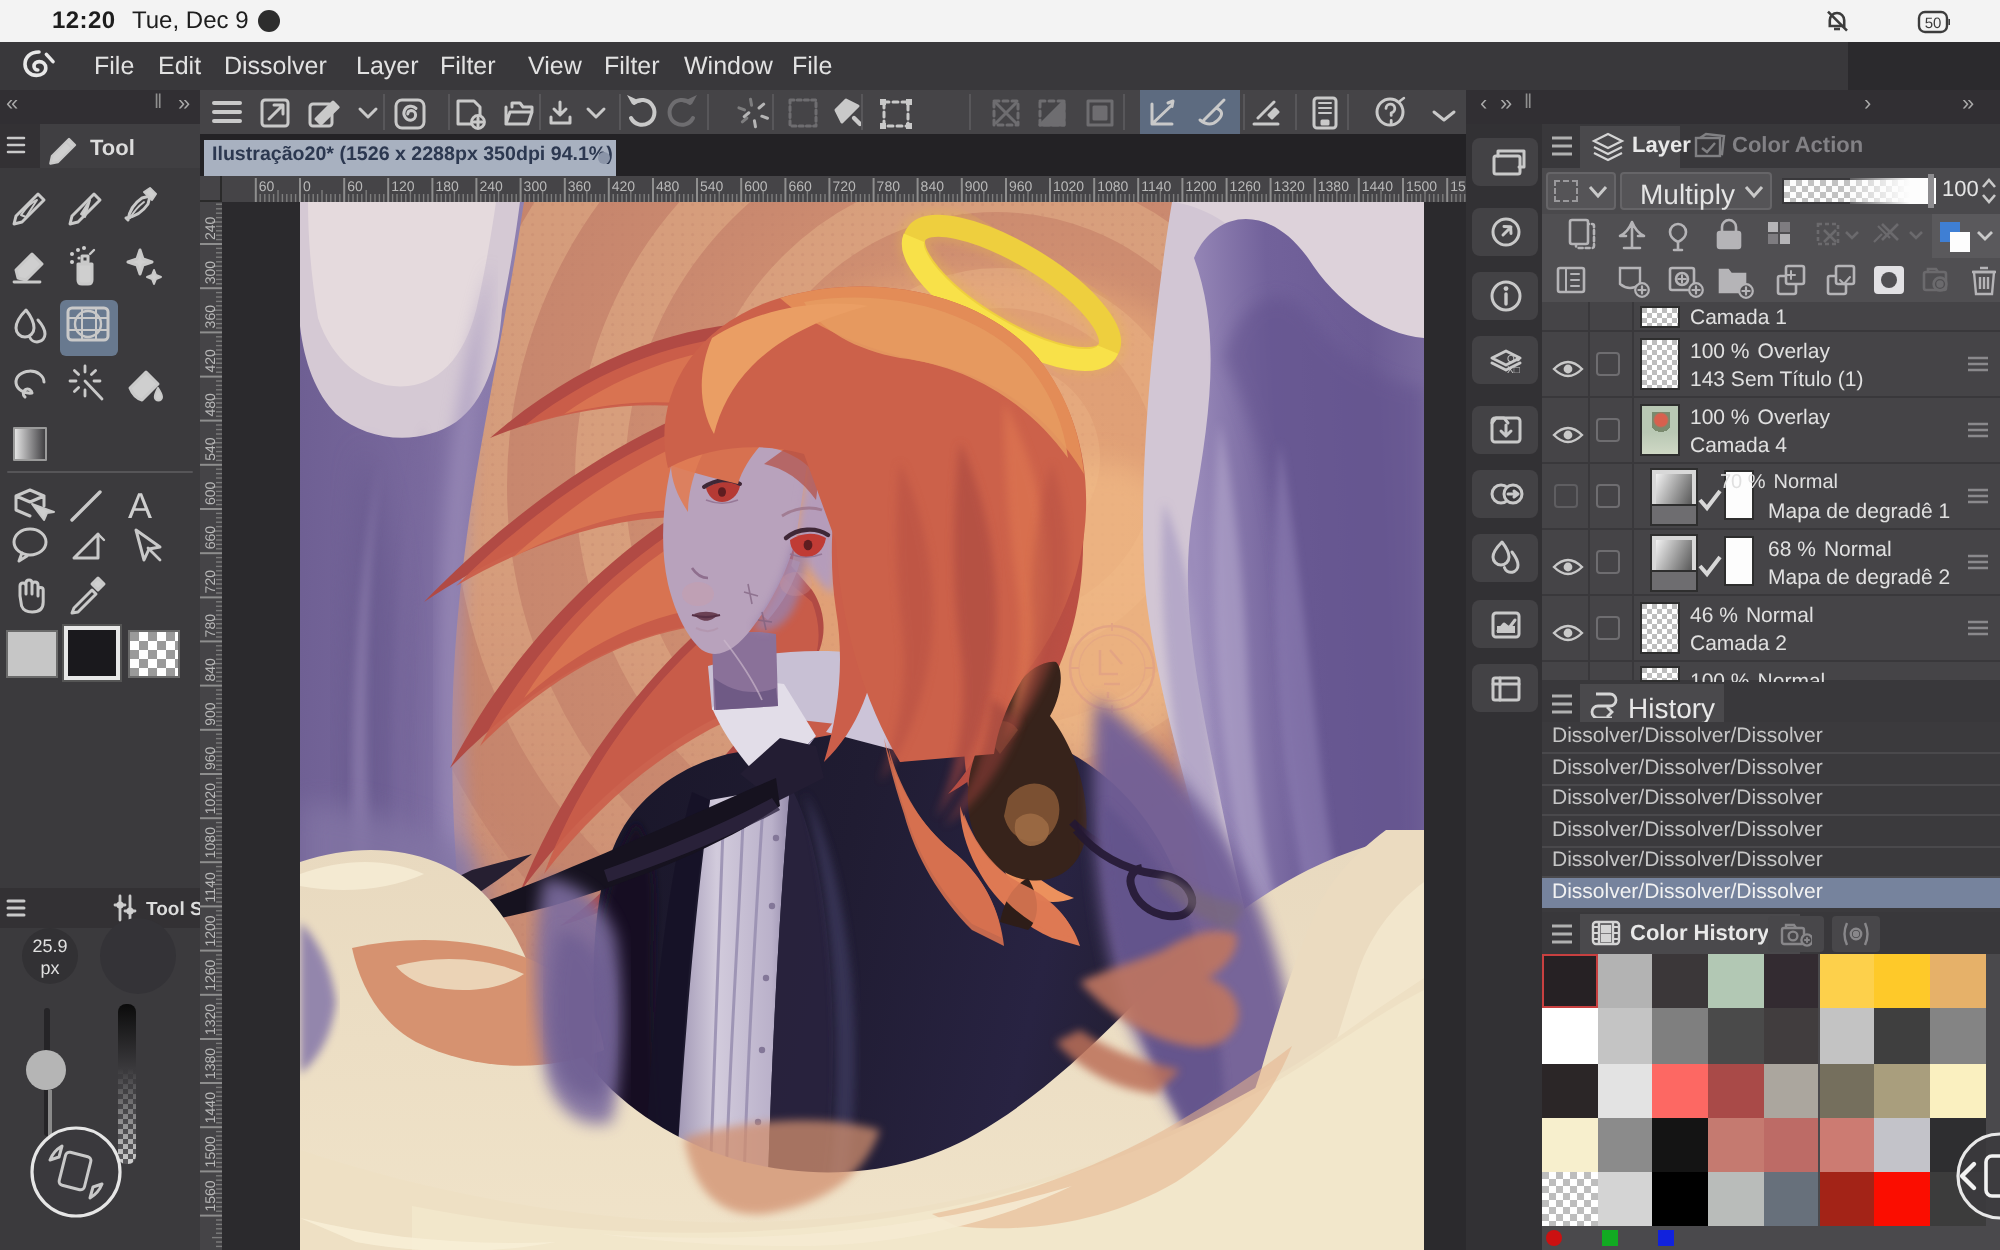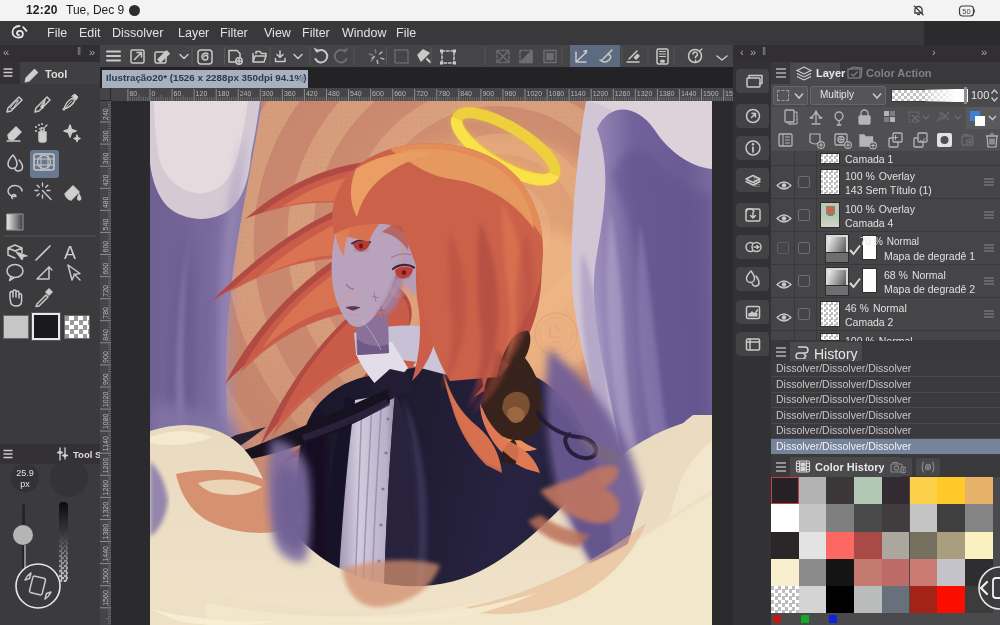--- a/index.html
+++ b/index.html
@@ -1178,21 +1178,21 @@
       </g>
     </svg>
     <div class="abs" style="left:866px;top:67px;font-size:11px;font-weight:bold;color:#828185">Color Action</div>
     <div class="abs" style="left:771px;top:84px;width:229px;height:23px;background:#4a494c"></div>
     <div class="abs" style="left:773px;top:86px;width:35px;height:19px;background:#555457;border:1px solid #666568;border-radius:2px"></div>
     <div class="abs" style="left:777px;top:90px;width:12px;height:11px;border:1px dashed #9a999c"></div>
     <svg class="abs" style="left:793px;top:92px" width="12" height="8" viewBox="0 0 12 8">
       <path d="M2 1.5l4 4.5 4-4.5" stroke="#c9c9c9" stroke-width="1.5" fill="none"></path>
     </svg>
     <div class="abs" style="left:810px;top:86px;width:76px;height:19px;background:#555457;border:1px solid #666568;border-radius:2px"></div>
-    <div class="abs" style="left:820px;top:89px;font-size:10px;color:#e4e4e4">Multiply</div>
+    <div class="abs" style="left:820px;top:89px;font-size:14px;color:#e4e4e4">Multiply</div>
     <svg class="abs" style="left:871px;top:92px" width="12" height="8" viewBox="0 0 12 8">
       <path d="M2 1.5l4 4.5 4-4.5" stroke="#c9c9c9" stroke-width="1.5" fill="none"></path>
     </svg>
     <div class="abs" style="left:891px;top:89px;width:77px;height:13px;background:conic-gradient(#fdfdfd 0 25%,#c2c2c2 0 50%,#fdfdfd 0 75%,#c2c2c2 0) 0 0/6px 6px;border:1px solid #39383b"></div>
     <div class="abs" style="left:925px;top:89px;width:43px;height:13px;background:linear-gradient(90deg,rgba(253,253,253,.2),#fdfdfd 70%)"></div>
     <div class="abs" style="left:964px;top:87px;width:3px;height:17px;background:#8e8d90"></div>
     <div class="abs" style="left:971px;top:89px;font-size:11px;color:#e4e4e4">100</div>
     <svg class="abs" style="left:990px;top:88px" width="9" height="15" viewBox="0 0 9 15">
       <path d="M1.5 5.5 L4.5 2l3 3.5M1.5 9.5 L4.5 13l3-3.5" stroke="#c9c9c9" stroke-width="1.3" fill="none"></path>
     </svg>

